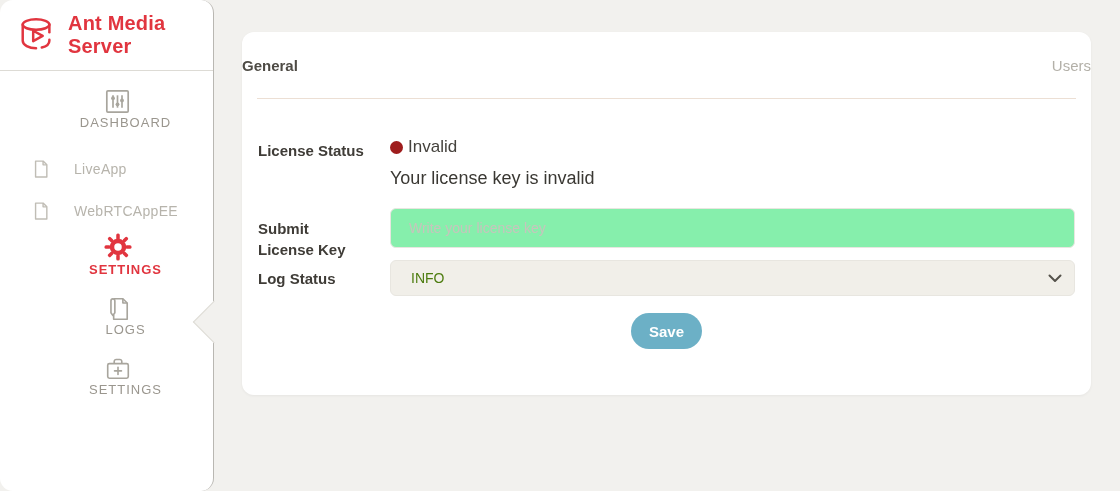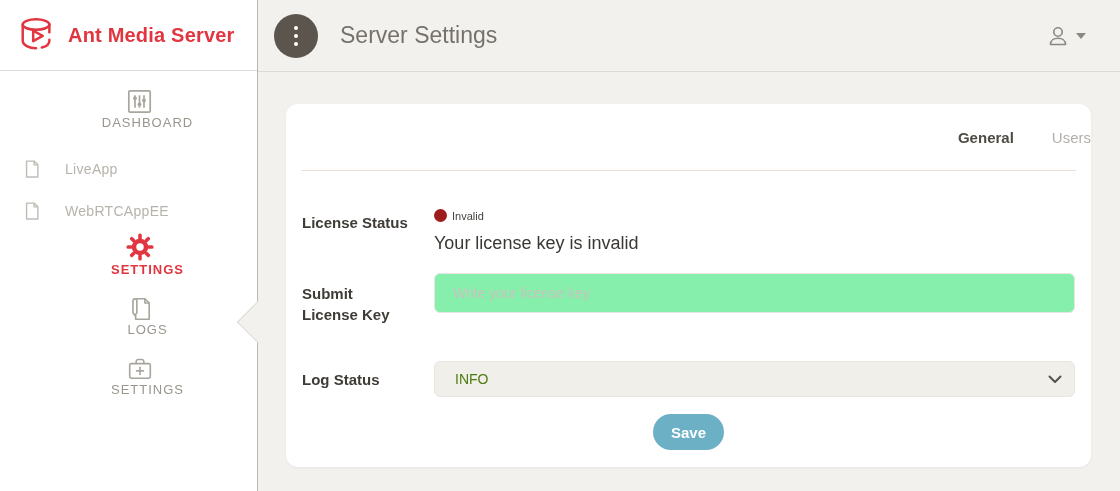--- a/index.html
+++ b/index.html
@@ -6,37 +6,37 @@
   html,body { width: 1120px; height: 491px; }
   body {
     font-family: "Liberation Sans", sans-serif;
     background: #f2f1ee;
     overflow: hidden;
     display: flex;
   }
 
   
   .sidebar {
-    width: 258px; height: 491px; background: #ffffff;
+    width: 214px; height: 491px; background: #ffffff;
     border-right: 1px solid #b9b7b2;
-    position: relative; flex: 0 0 auto; z-index: 2;
+    position: relative; flex: 0 0 auto; z-index: 2; border-radius: 13px;
   }
   .logo-row {
     height: 71px; display: flex; align-items: center; padding-left: 16px;
     border-bottom: 1px solid #dddbd5;
   }
   .logo-icon { width: 42px; height: 40px; flex: 0 0 auto; }
   .logo-text { margin-left: 10px; font-size: 20px; font-weight: 600; color: #e1353f; letter-spacing: .2px; }
 
   .nav { padding-top: 17px; list-style: none; }
   .nav li { display: flex; align-items: center; padding-left: 22px; position: relative; cursor: pointer; }
   .nav .ico { width: 30px; display: flex; justify-content: center; align-items: center; flex: 0 0 auto; }
   .nav .lbl { margin-left: 16px; font-size: 13px; letter-spacing: 1px; color: #9a968e; font-weight: 500; }
   .nav li.main { height: 60px; }
-  .nav li.sub  { height: 42px; padding-left: 17px; }
+  .nav li.sub  { height: 42px; padding-left: 26px; }
   .nav li.sub .lbl { font-size: 14px; letter-spacing: .3px; color: #b7b4ac; text-transform: none; margin-left: 18px; }
   .nav li.active { height: 64px; }
   .nav li.active .lbl { color: #e1353f; font-weight: 600; }
   .caret-up {
     position: absolute; right: 28px; top: 50%; margin-top: -3px;
     width: 0; height: 0; border-left: 5px solid transparent;
     border-right: 5px solid transparent; border-bottom: 6px solid #97948c;
   }
   
   .active-notch {
@@ -64,45 +64,45 @@
   .caret-down {
     width: 0; height: 0; border-left: 5px solid transparent;
     border-right: 5px solid transparent; border-top: 6px solid #8b8880;
   }
 
   .content { flex: 1; background: #f2f1ee; }
   .card {
     margin: 32px 29px 24px 28px; height: 363px; background: #ffffff;
     border-radius: 12px; box-shadow: 0 1px 3px rgba(0,0,0,.05);
   }
-  .tabs { height: 66px; display: flex; align-items: center; justify-content: flex-end; gap: 38px; }
+  .tabs { height: 66px; display: flex; align-items: center; justify-content: space-between; gap: 38px; }
   .tab { font-size: 15px; color: #b3b0a8; cursor: pointer; background: none; border: none; font-family: inherit; }
   .tab.active { color: #4e4b45; font-weight: 700; }
   .tabs-divider { border-bottom: 1px solid #ecdfd4; margin: 0 15px; }
 
   .form { padding: 38px 16px 0 16px; }
   .frow { display: grid; grid-template-columns: 132px 1fr; align-items: start; }
   .flabel { font-size: 15px; font-weight: 600; color: #3f3c37; line-height: 1.4; }
   .flabel.narrow { max-width: 92px; padding-top: 10px; }
   .row-license .flabel { padding-top: 3px; }
 
   .status-line { display: flex; align-items: center; }
   .status-dot { width: 13px; height: 13px; border-radius: 50%; display: inline-block; margin-right: 5px; }
-  .status-text { font-size: 11px; color: #45423d; }
+  .status-text { font-size: 17px; color: #45423d; }
   .status-desc { font-size: 18px; color: #3a3833; margin-top: 11px; }
   .row-license { margin-bottom: 19px; }
 
   .text-input {
     width: 100%; height: 40px; background: #86efac; border: 1px solid #e8e6e0;
     border-radius: 6px; padding: 0 18px; font-size: 14px; color: #55524b;
     font-family: inherit; outline: none;
   }
   .text-input::placeholder { color: #c7c4bc; }
 
-  .row-log { margin-top: 36px; align-items: center; }
+  .row-log { align-items: center; }
   .row-log .flabel { padding-top: 0; }
   .select-wrap { position: relative; }
   .log-select {
     width: 100%; height: 36px; background: #f1efe9; border: 1px solid #e8e6e0;
     border-radius: 6px; padding: 0 20px; font-size: 14px; color: #4d7c0f;
     font-family: inherit; appearance: none; -webkit-appearance: none; outline: none; cursor: pointer;
   }
   .select-chevron { position: absolute; right: 13px; top: 50%; margin-top: -4px; pointer-events: none; }
 
   .save-row { display: flex; justify-content: center; margin-top: 17px; }
@@ -208,36 +208,20 @@
       </span>
       <span class="lbl">SETTINGS</span>
     </li>
   </ul>
 
   <span class="active-notch"></span>
 </aside>
 
 <div class="main">
 
-  <header class="topbar">
-    <button class="menu-circle" aria-label="menu">
-      <i></i>
-        <i></i>
-        <i></i>
-    </button>
-    <h1 class="page-title">Server Settings</h1>
-    <span class="topbar-spacer"></span>
-    <div class="user-menu">
-      <svg width="24" height="24" viewBox="0 0 24 24" fill="none" stroke="#8b8880" stroke-width="1.6" stroke-linecap="round" stroke-linejoin="round">
-        <circle cx="12" cy="8" r="4.2"></circle>
-        <path d="M4.5 20.5 c0-4 3.3-6.2 7.5-6.2 s7.5 2.2 7.5 6.2 Z"></path>
-      </svg>
-      <span class="caret-down"></span>
-    </div>
-  </header>
 
   <section class="content">
     <div class="card">
 
       <div class="tabs">
         <button class="tab active">General</button>
         <button class="tab">Users</button>
       </div>
       <div class="tabs-divider"></div>
 

